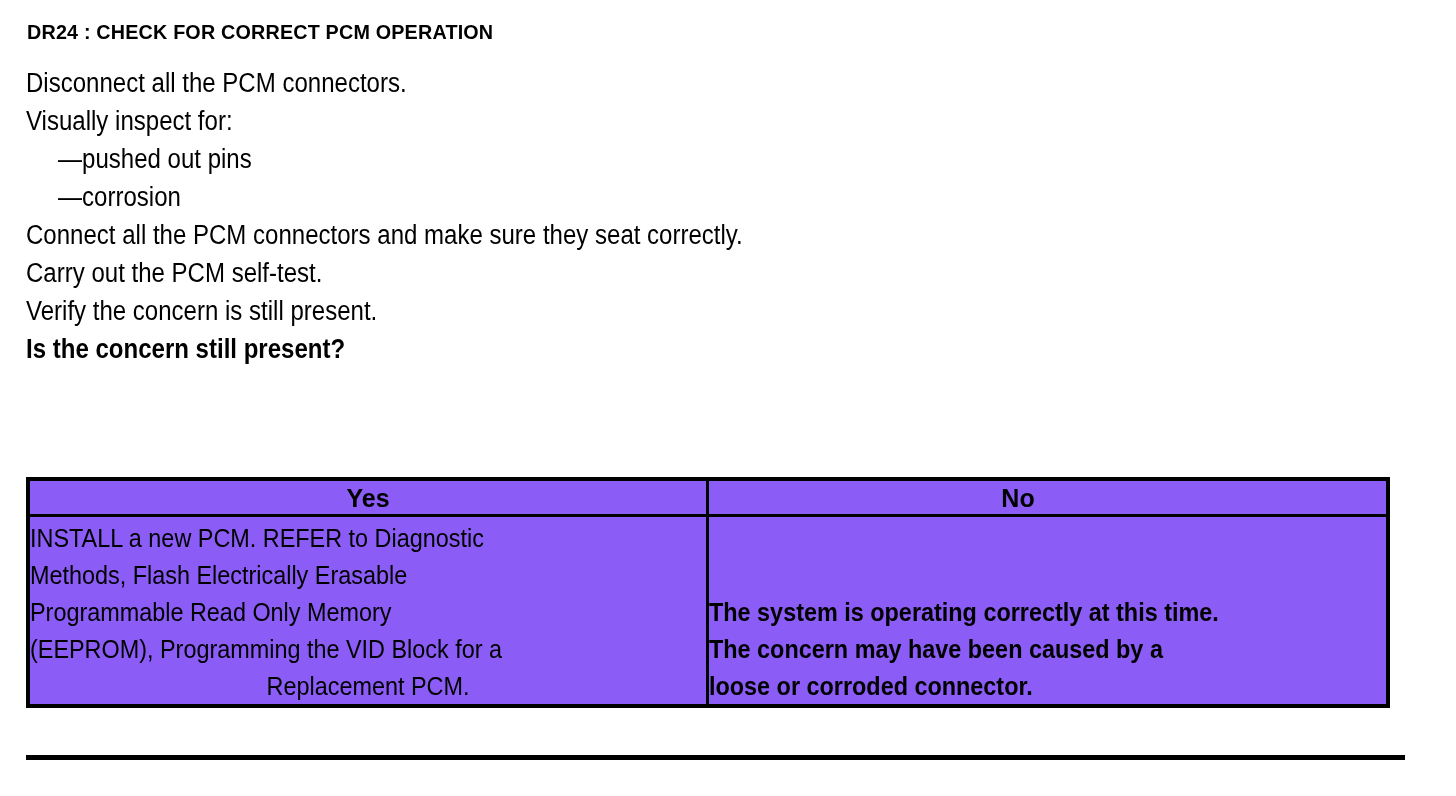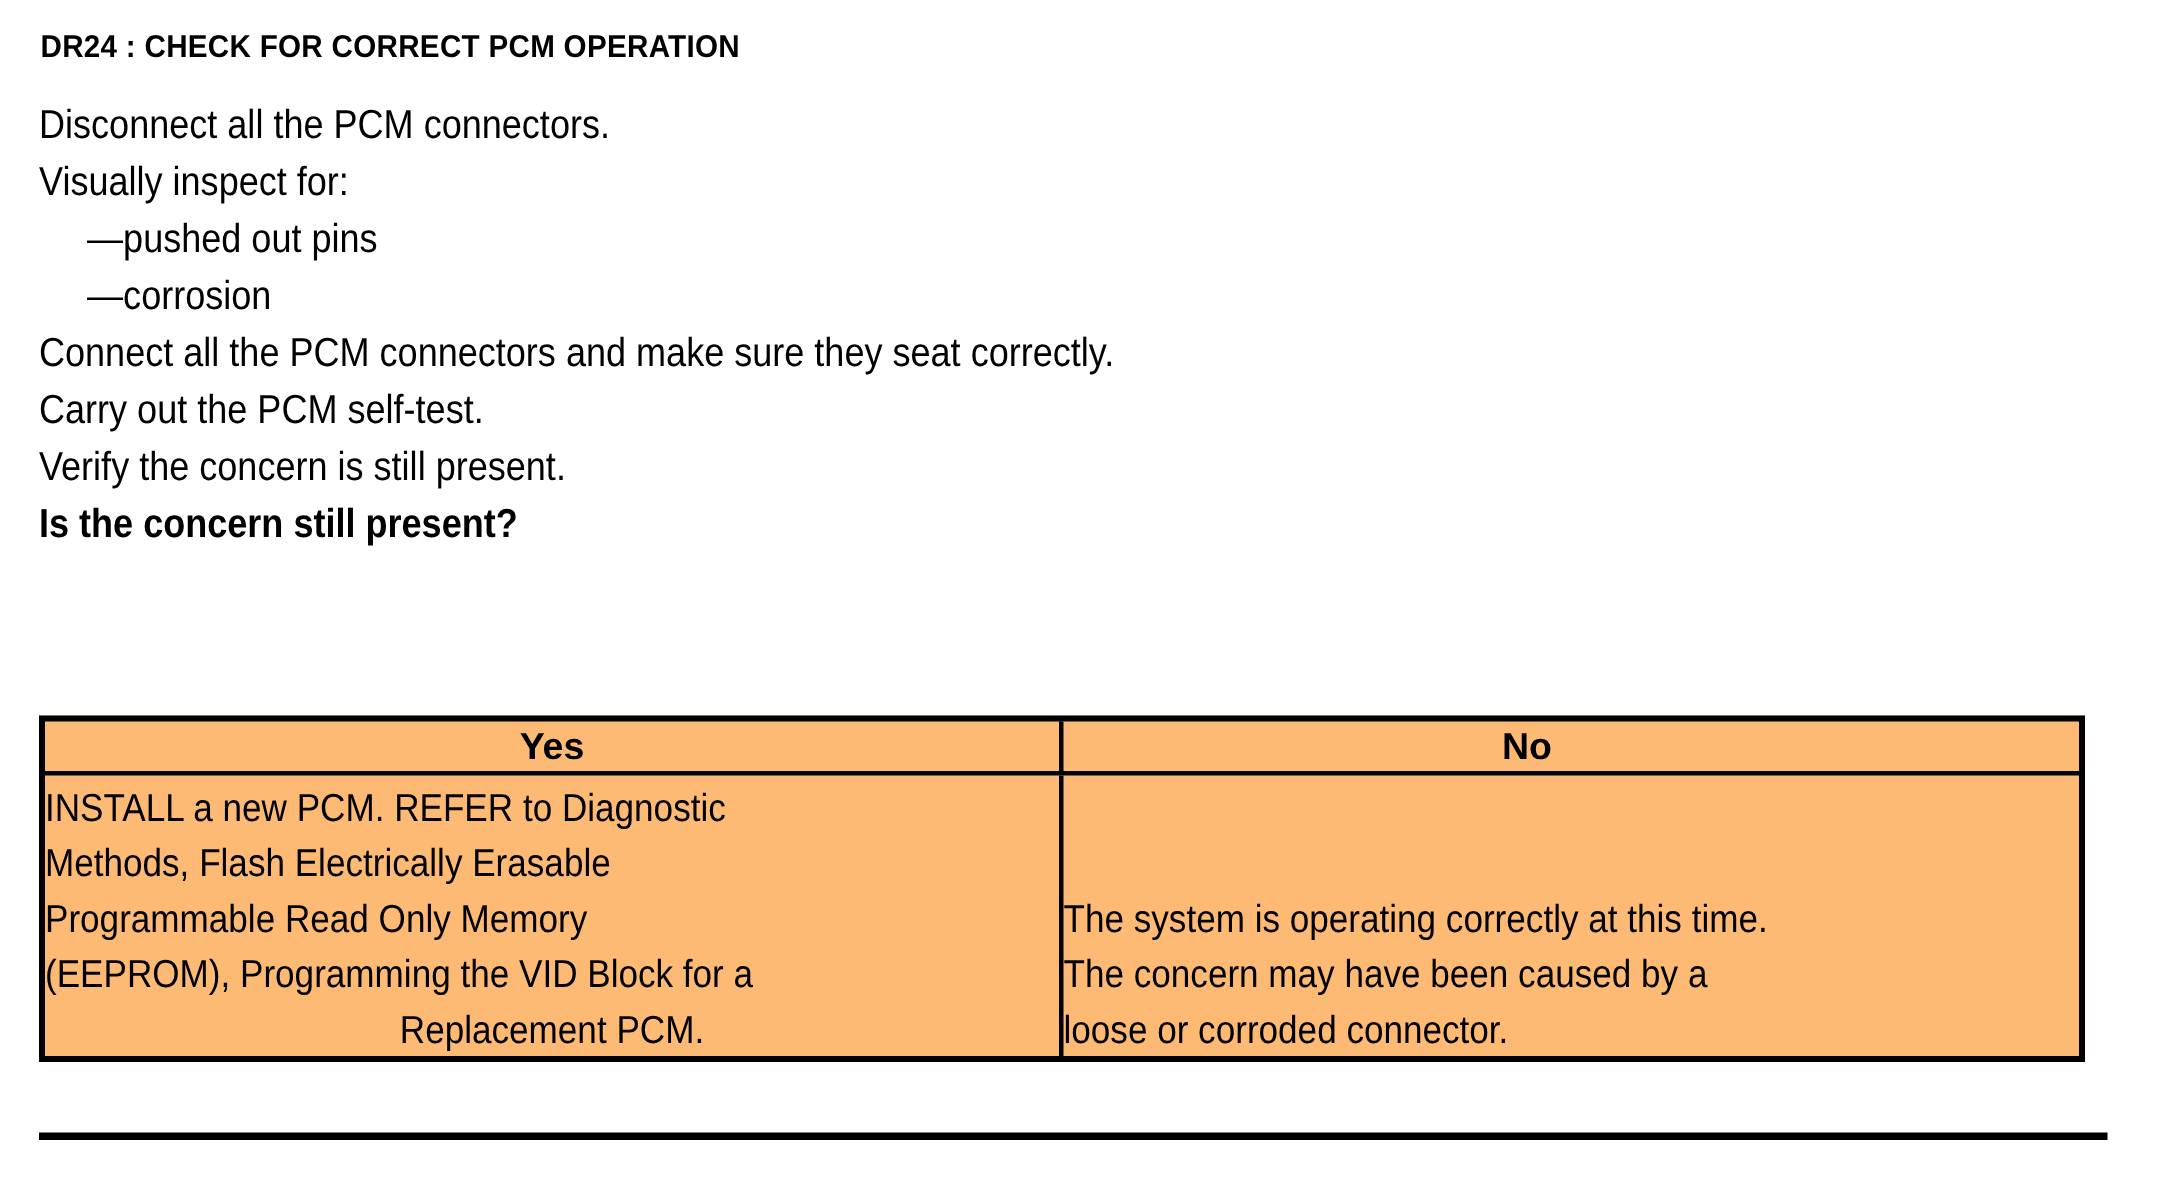--- a/index.html
+++ b/index.html
@@ -62,21 +62,21 @@
 
   
   .decision-table {
     position: absolute;
     left: 26px;
     top: 477px;
     width: 1364px;
     height: 231px;
     box-sizing: border-box;
     border: 4px solid #000000;
-    background: #fdba74;
+    background: #8b5cf6;
   }
   .table-head {
     position: relative;
     height: 36px;
     border-bottom: 3px solid #000;
     box-sizing: border-box;
   }
   .table-body {
     position: relative;
     height: 188px;
@@ -115,20 +115,21 @@
   }
   .body-cell.yes {
     left: 0;
     width: 676px;
     z-index: 2;
   }
   .body-cell.no {
     left: 679px;
     width: 677px;
     z-index: 1;
+    font-weight: bold;
   }
   .cell-line {
     font-size: 26px;
     line-height: 37px;
     white-space: nowrap;
     transform: scaleX(0.9);
     transform-origin: left top;
   }
   .body-cell.no .cell-line {
     transform-origin: left top;

